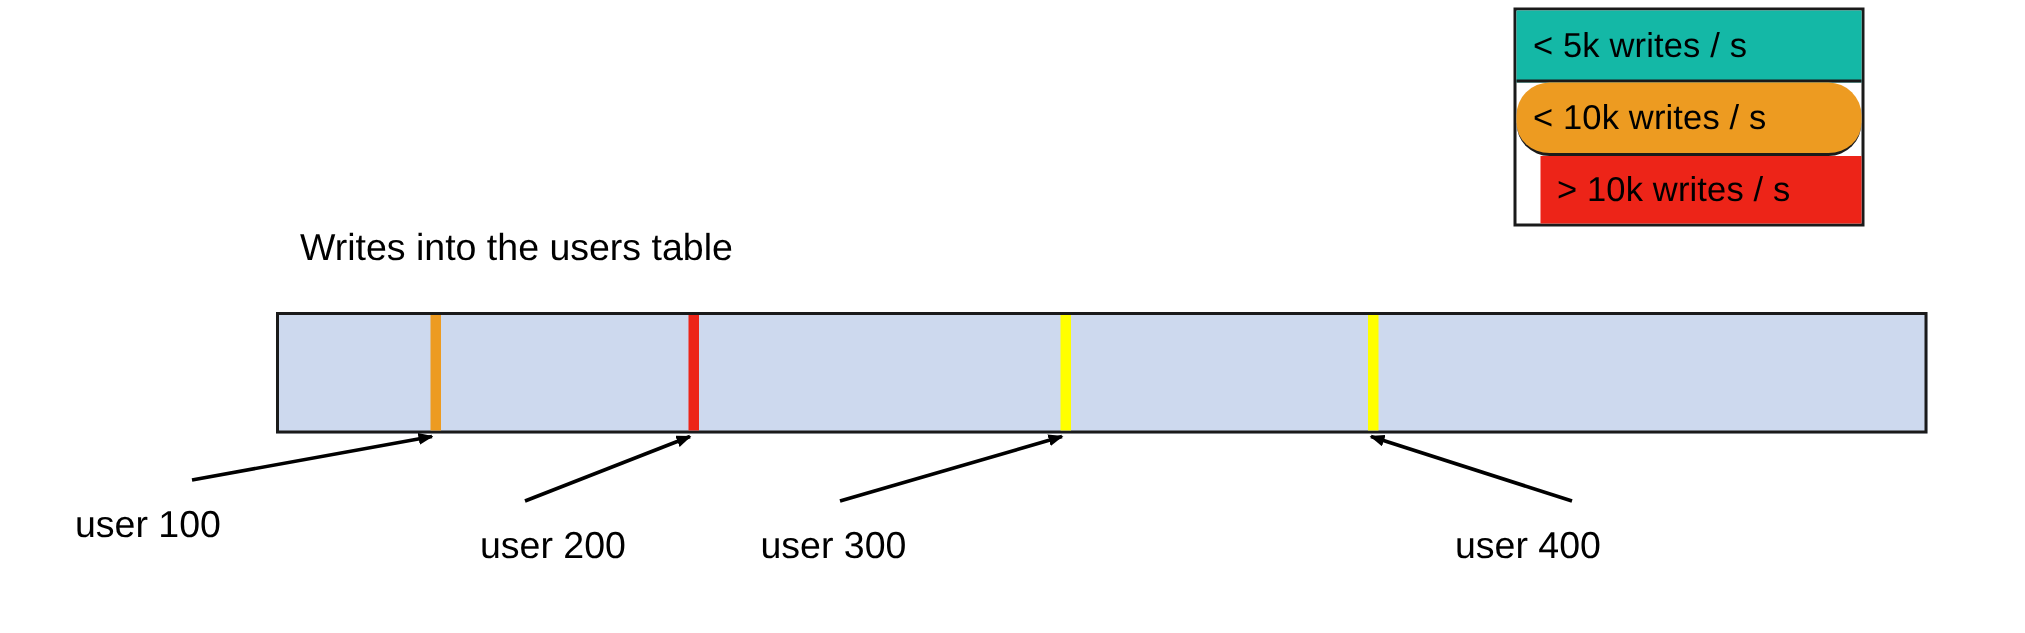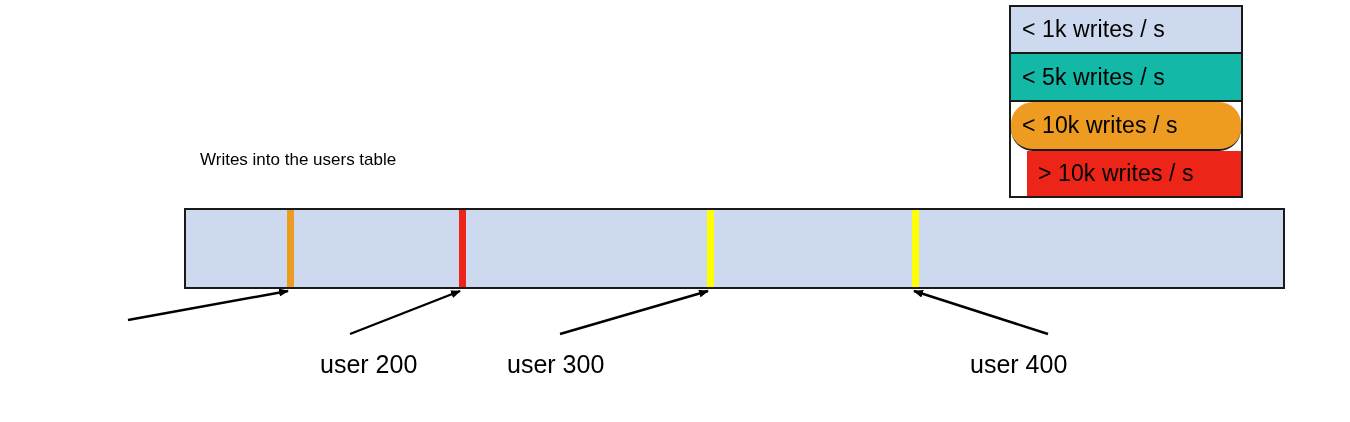--- a/index.html
+++ b/index.html
@@ -48,21 +48,21 @@
   .legend-row.r0 { background: #cdd9ee; }
   .legend-row.r1 { background: #ffff00; height: 48px; }
   .legend-row.r2 { background: #ed9b21; height: 49px; }
   .legend-row.r3 { background: #ed2418; height: 45px; }
 
   
   .caption {
     position: absolute;
     left: 200px;
     top: 150px;
-    font-size: 17px;
+    font-size: 25px;
     line-height: 1.2;
     white-space: nowrap;
   }
 
   
   .bar {
     position: absolute;
     left: 184px;
     top: 208px;
     width: 1101px;
@@ -87,23 +87,20 @@
   }
 
   .arrows { position: absolute; left: 0; top: 0; }
 </style>
 </head>
 <body>
 
 <div id="canvas">
 
   <div class="legend">
-    <div class="legend-row r0" style="background: rgb(205, 217, 238);">
-      <span>&lt; 1k writes / s</span>
-    </div>
     <div class="legend-row r1" style="background: #14b8a6;">
       <span>&lt; 5k writes / s</span>
     </div>
     <div class="legend-row r2" style="background: rgb(237, 155, 33); border-radius: 22px;">
       <span>&lt; 10k writes / s</span>
     </div>
     <div class="legend-row r3" style="background: rgb(237, 36, 24);">
       <span>&gt; 10k writes / s</span>
     </div>
   </div>
@@ -122,17 +119,18 @@
       <marker id="ah" markerWidth="10" markerHeight="8" refX="9" refY="4" orient="auto" markerUnits="userSpaceOnUse">
         <path d="M0,0 L10,4 L0,8 z" fill="#000000"></path>
       </marker>
     </defs>
     <line stroke="#000000" stroke-width="2.4" marker-end="url(#ah)" x1="128" y1="320" x2="288" y2="291"></line>
     <line stroke="#000000" stroke-width="2.4" marker-end="url(#ah)" x1="350" y1="334" x2="460" y2="291"></line>
     <line stroke="#000000" stroke-width="2.4" marker-end="url(#ah)" x1="560" y1="334" x2="708" y2="291"></line>
     <line stroke="#000000" stroke-width="2.4" marker-end="url(#ah)" x1="1048" y1="334" x2="914" y2="291"></line>
   </svg>
 
+  <div class="ulabel" style="left: 50px; top: 338px;">user 100</div>
   <div class="ulabel" style="left: 272px; top: 352px; margin-left: 48px;">user 200</div>
   <div class="ulabel" style="left: 507px; top: 352px;">user 300</div>
   <div class="ulabel" style="left: 970px; top: 352px;">user 400</div>
 
 </div>
 
 </body></html>

